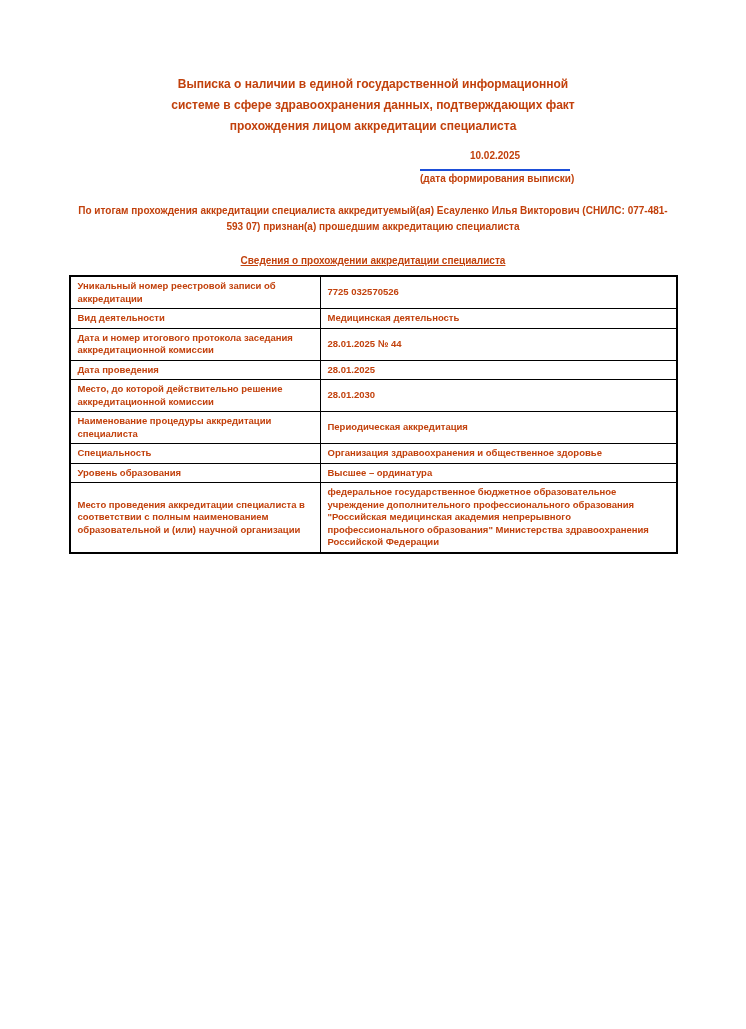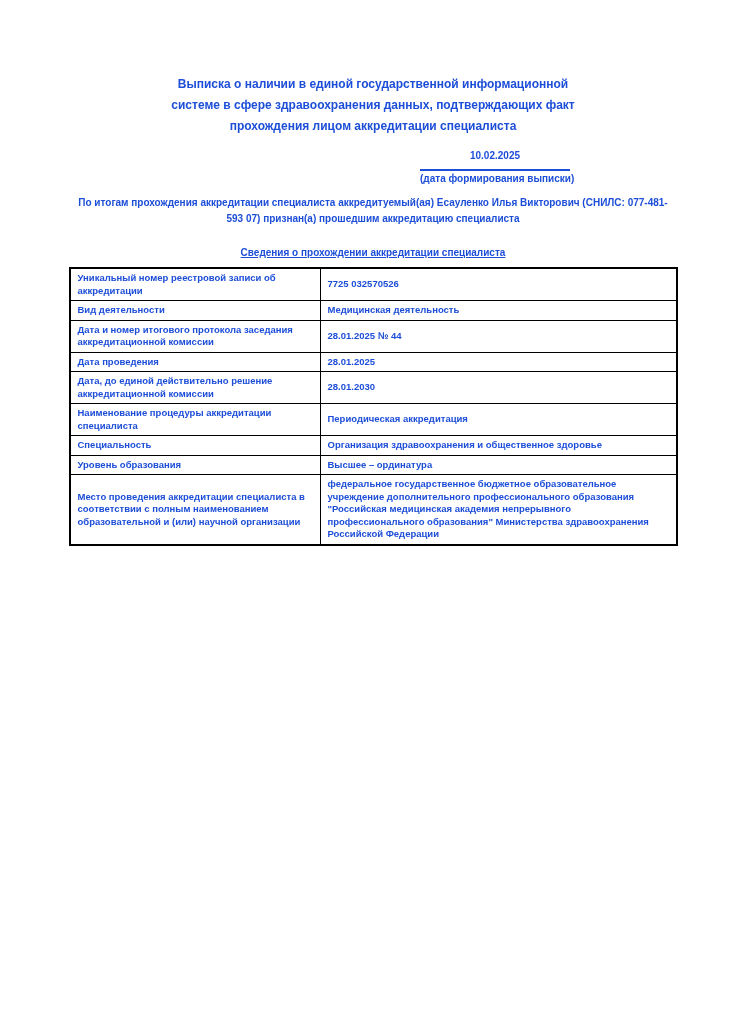--- a/index.html
+++ b/index.html
@@ -5,21 +5,21 @@
   html, body {
     margin: 0;
     padding: 0;
     background: #e8e8e8;
   }
   .page {
     width: 746px;
     height: 1029px;
     margin: 0 auto;
     background: #ffffff;
-    color: #1d4ed8;
+    color: #c2410c;
     font-family: "Liberation Sans", "DejaVu Sans", sans-serif;
     font-weight: 700;
     position: relative;
     overflow: hidden;
     box-sizing: border-box;
   }
   .doc-title {
     padding-top: 74px;
     text-align: center;
     font-size: 12px;
@@ -34,21 +34,21 @@
   }
   .date-value {
     border-bottom: 2px solid #1d4ed8;
     padding-bottom: 7px;
   }
   .date-caption {
     padding-top: 1px;
     white-space: nowrap;
   }
   .intro {
-    margin-top: 10px;
+    margin-top: 18px;
     text-align: center;
     font-size: 10px;
     line-height: 15.5px;
   }
   .section-heading {
     margin-top: 20px;
     text-align: center;
     font-size: 10px;
     line-height: 13px;
   }
@@ -122,21 +122,21 @@
         </tr>
         <tr>
           <td class="label-cell">Дата и номер итогового протокола заседания аккредитационной комиссии</td>
           <td class="value-cell">28.01.2025 № 44</td>
         </tr>
         <tr>
           <td class="label-cell">Дата проведения</td>
           <td class="value-cell">28.01.2025</td>
         </tr>
         <tr>
-          <td class="label-cell">Дата, до единой действительно решение аккредитационной комиссии</td>
+          <td class="label-cell">Место, до которой действительно решение аккредитационной комиссии</td>
           <td class="value-cell">28.01.2030</td>
         </tr>
         <tr>
           <td class="label-cell">Наименование процедуры аккредитации специалиста</td>
           <td class="value-cell">Периодическая аккредитация</td>
         </tr>
         <tr>
           <td class="label-cell">Специальность</td>
           <td class="value-cell">Организация здравоохранения и общественное здоровье</td>
         </tr>

